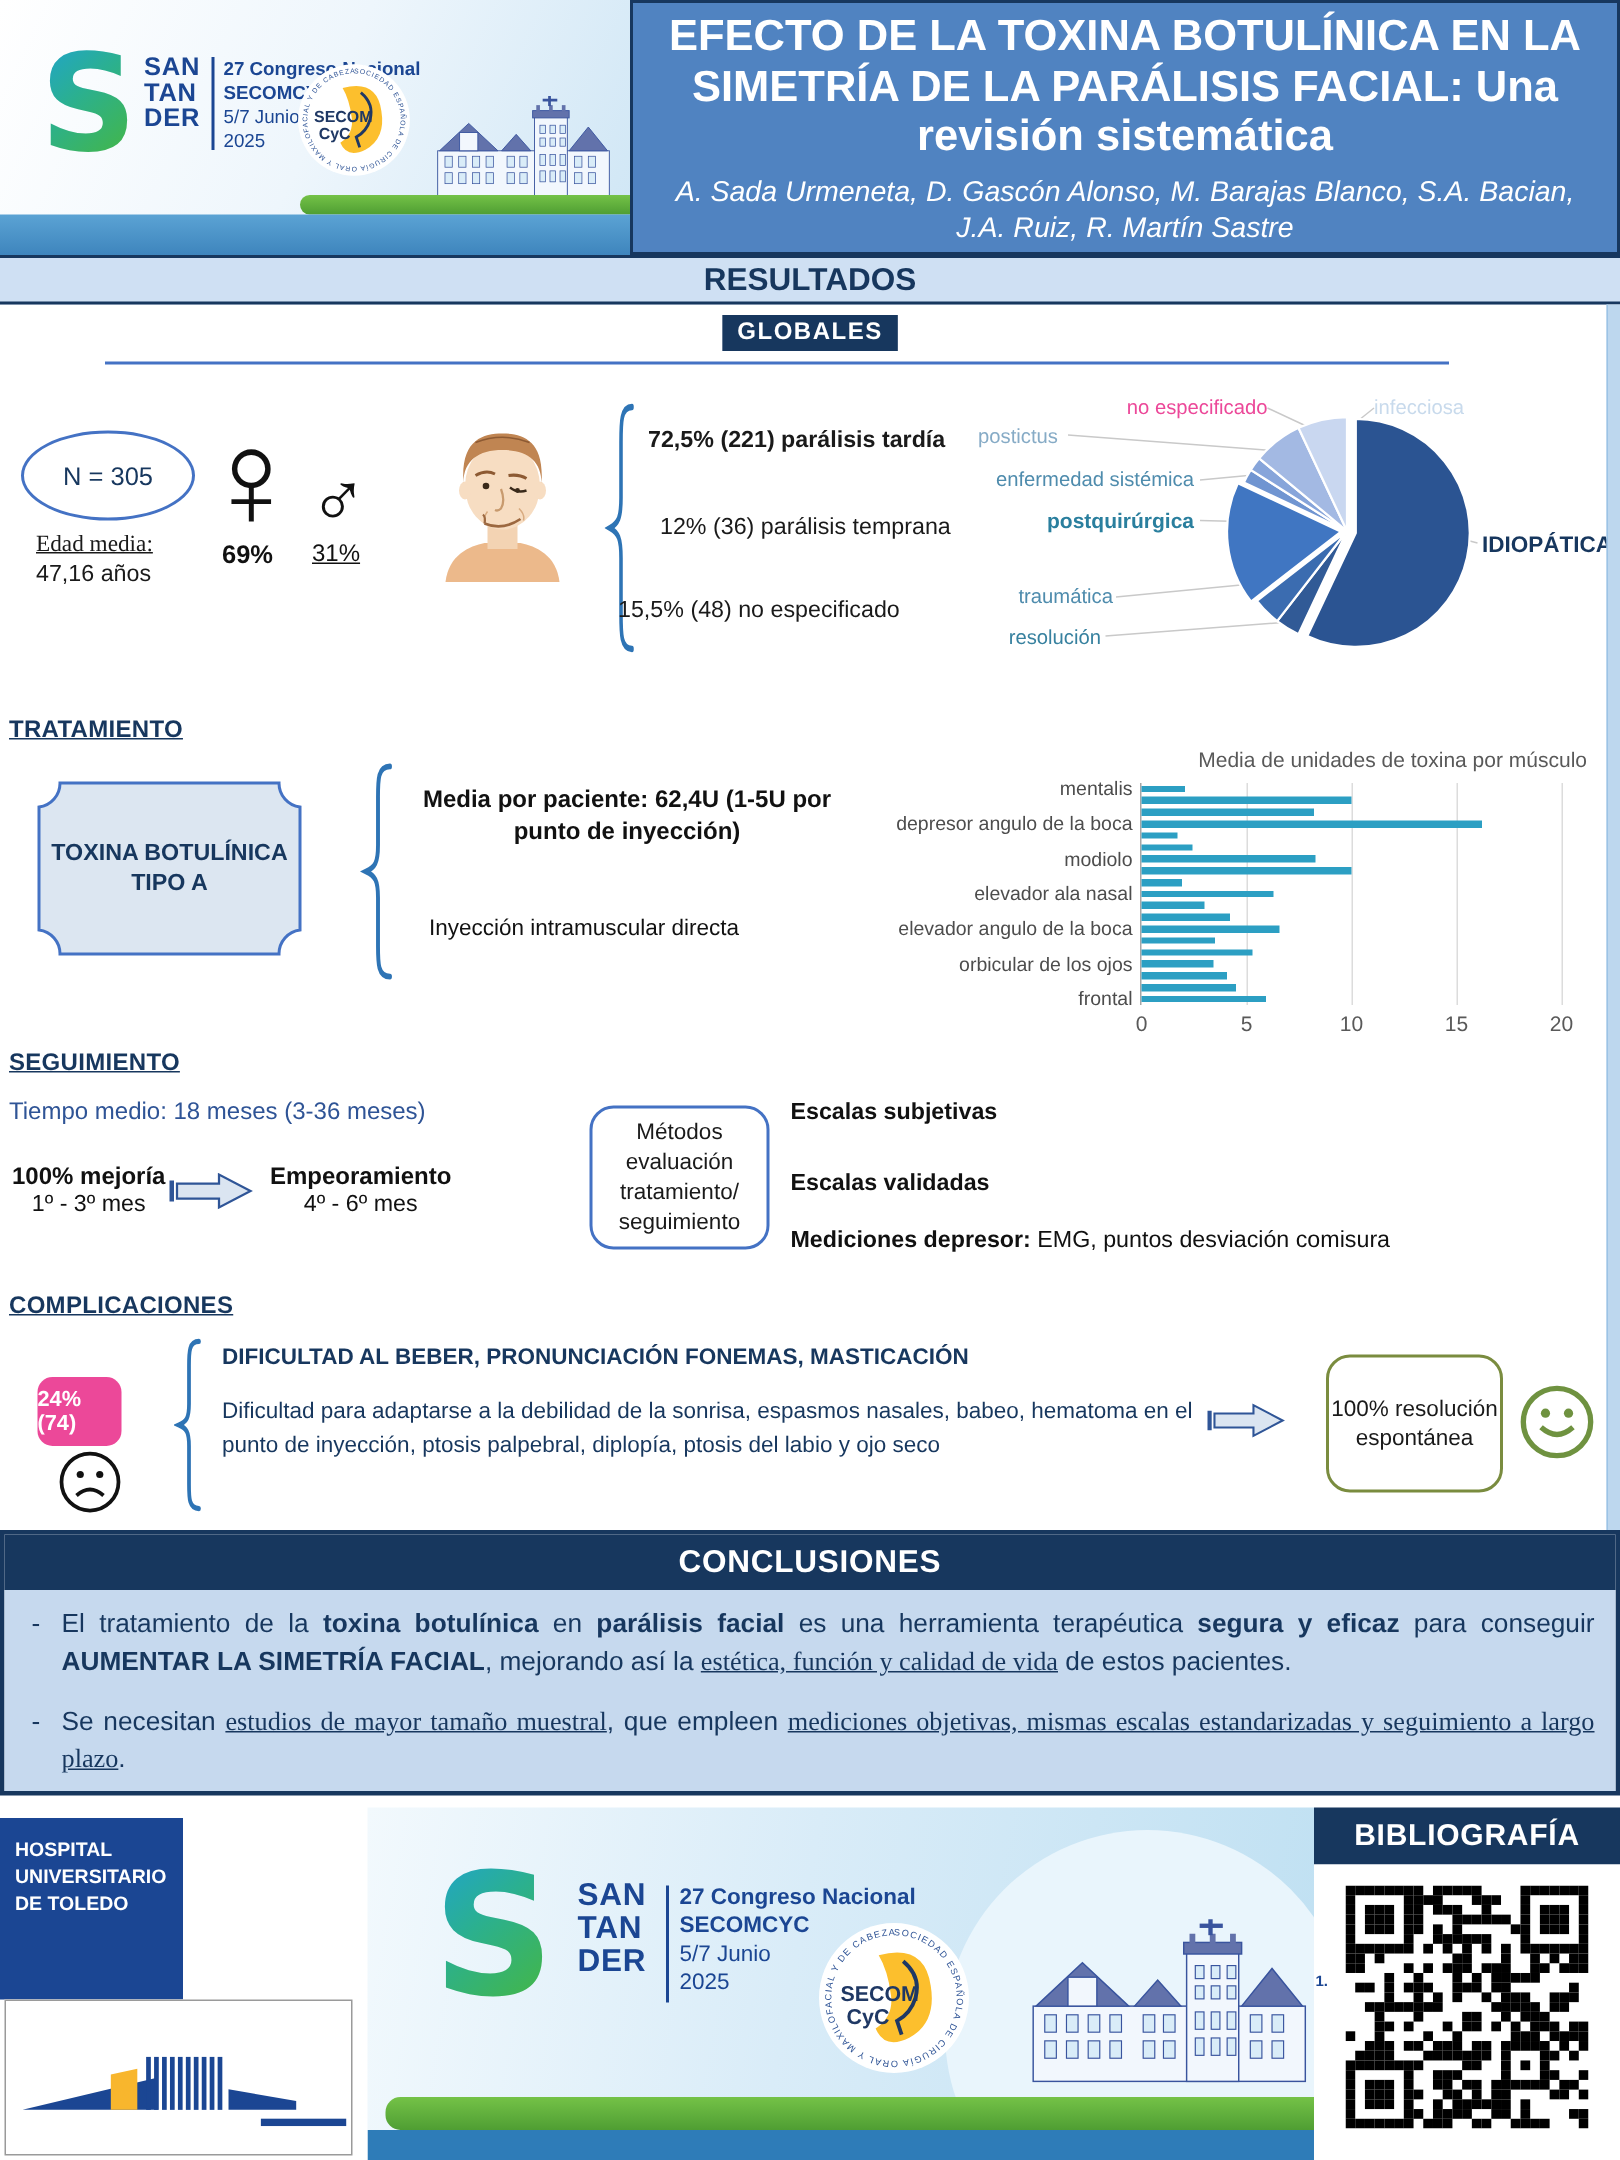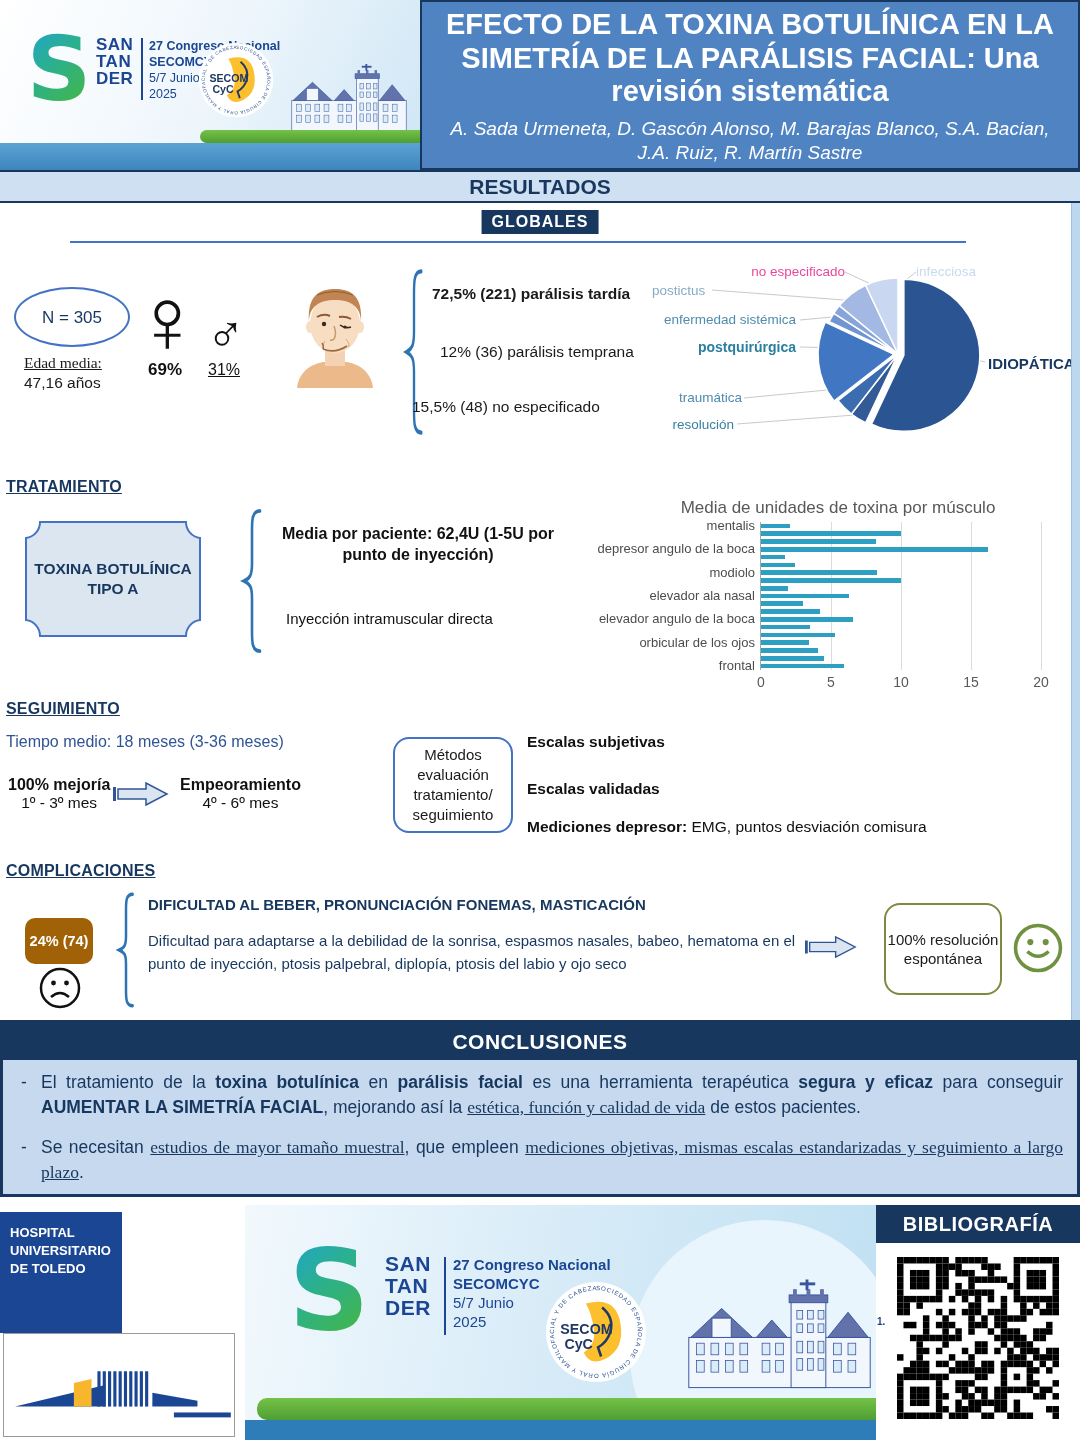--- a/index.html
+++ b/index.html
@@ -43,38 +43,38 @@
   .lbl-right{text-align:right;}
   
   .sec-head{font-weight:700;font-size:16px;color:#17375e;text-decoration:underline;letter-spacing:.2px;}
   
   #plaque-text{left:24px;top:518px;width:178px;height:122px;display:flex;align-items:center;
     justify-content:center;text-align:center;color:#17375e;font-weight:700;font-size:15.5px;line-height:1.3;}
   #dose{left:266px;top:524px;width:304px;text-align:center;font-weight:700;font-size:16px;color:#111;line-height:1.3;}
   #route{left:286px;top:610px;font-size:15px;color:#111;}
   
   #barchart{left:588px;top:498px;width:488px;height:200px;}
-  #bar-title{position:absolute;left:30px;top:0;width:440px;text-align:center;font-size:17px;color:#595959;}
+  #bar-title{position:absolute;left:30px;top:0;width:440px;text-align:right;font-size:14px;color:#595959;}
   #bar-plot{position:absolute;left:172px;top:24px;width:280px;height:148px;border-left:1px solid #a6a6a6;}
   .gridline{position:absolute;top:0;bottom:0;width:1px;background:#dcdcdc;}
   .tick{position:absolute;top:152px;transform:translateX(-50%);font-size:14px;color:#595959;}
   .hbar{position:absolute;left:0;height:4.6px;background:#2c9fc3;}
   .hbar-label{position:absolute;left:-178px;width:172px;text-align:right;font-size:13px;color:#4d4d4d;
     line-height:14px;white-space:nowrap;}
   
   #tiempo{font-size:16px;color:#2f5496;}
   .flow-big{font-weight:700;font-size:16px;color:#111;}
   .flow-small{font-size:15.5px;color:#111;}
   #metodos-box{left:393px;top:737px;width:120px;height:96px;border:2px solid #4472c4;border-radius:16px;
     box-sizing:border-box;display:flex;align-items:center;justify-content:center;text-align:center;
     font-size:15px;line-height:1.35;color:#1a1a1a;}
   .escala{font-weight:700;font-size:15.5px;color:#111;}
   #mediciones{font-size:15.5px;color:#111;}
   
-  #comp-chip{left:25px;top:918px;width:68px;height:46px;background:#a16207;border-radius:10px;
+  #comp-chip{left:25px;top:918px;width:56px;height:46px;background:#ec4899;border-radius:10px;
     color:#fff;font-weight:700;font-size:14.5px;display:flex;align-items:center;justify-content:center;}
   #comp-main{left:148px;top:896px;width:660px;font-weight:700;font-size:15px;color:#17375e;}
   #comp-detail{left:148px;top:930px;width:648px;font-size:15px;color:#17375e;line-height:1.5;}
   #resol-box{left:884px;top:903px;width:118px;height:92px;border:2px solid #7a8c3f;border-radius:16px;
     box-sizing:border-box;display:flex;align-items:center;justify-content:center;text-align:center;
     font-size:15px;line-height:1.3;color:#1a1a1a;}
   
   #conclusiones{left:0;top:1020px;width:1080px;height:177px;border:3px solid #17375e;box-sizing:border-box;}
   #conc-head{height:37px;background:#17375e;color:#fff;font-weight:700;font-size:21px;text-align:center;
     line-height:37px;letter-spacing:.5px;}

